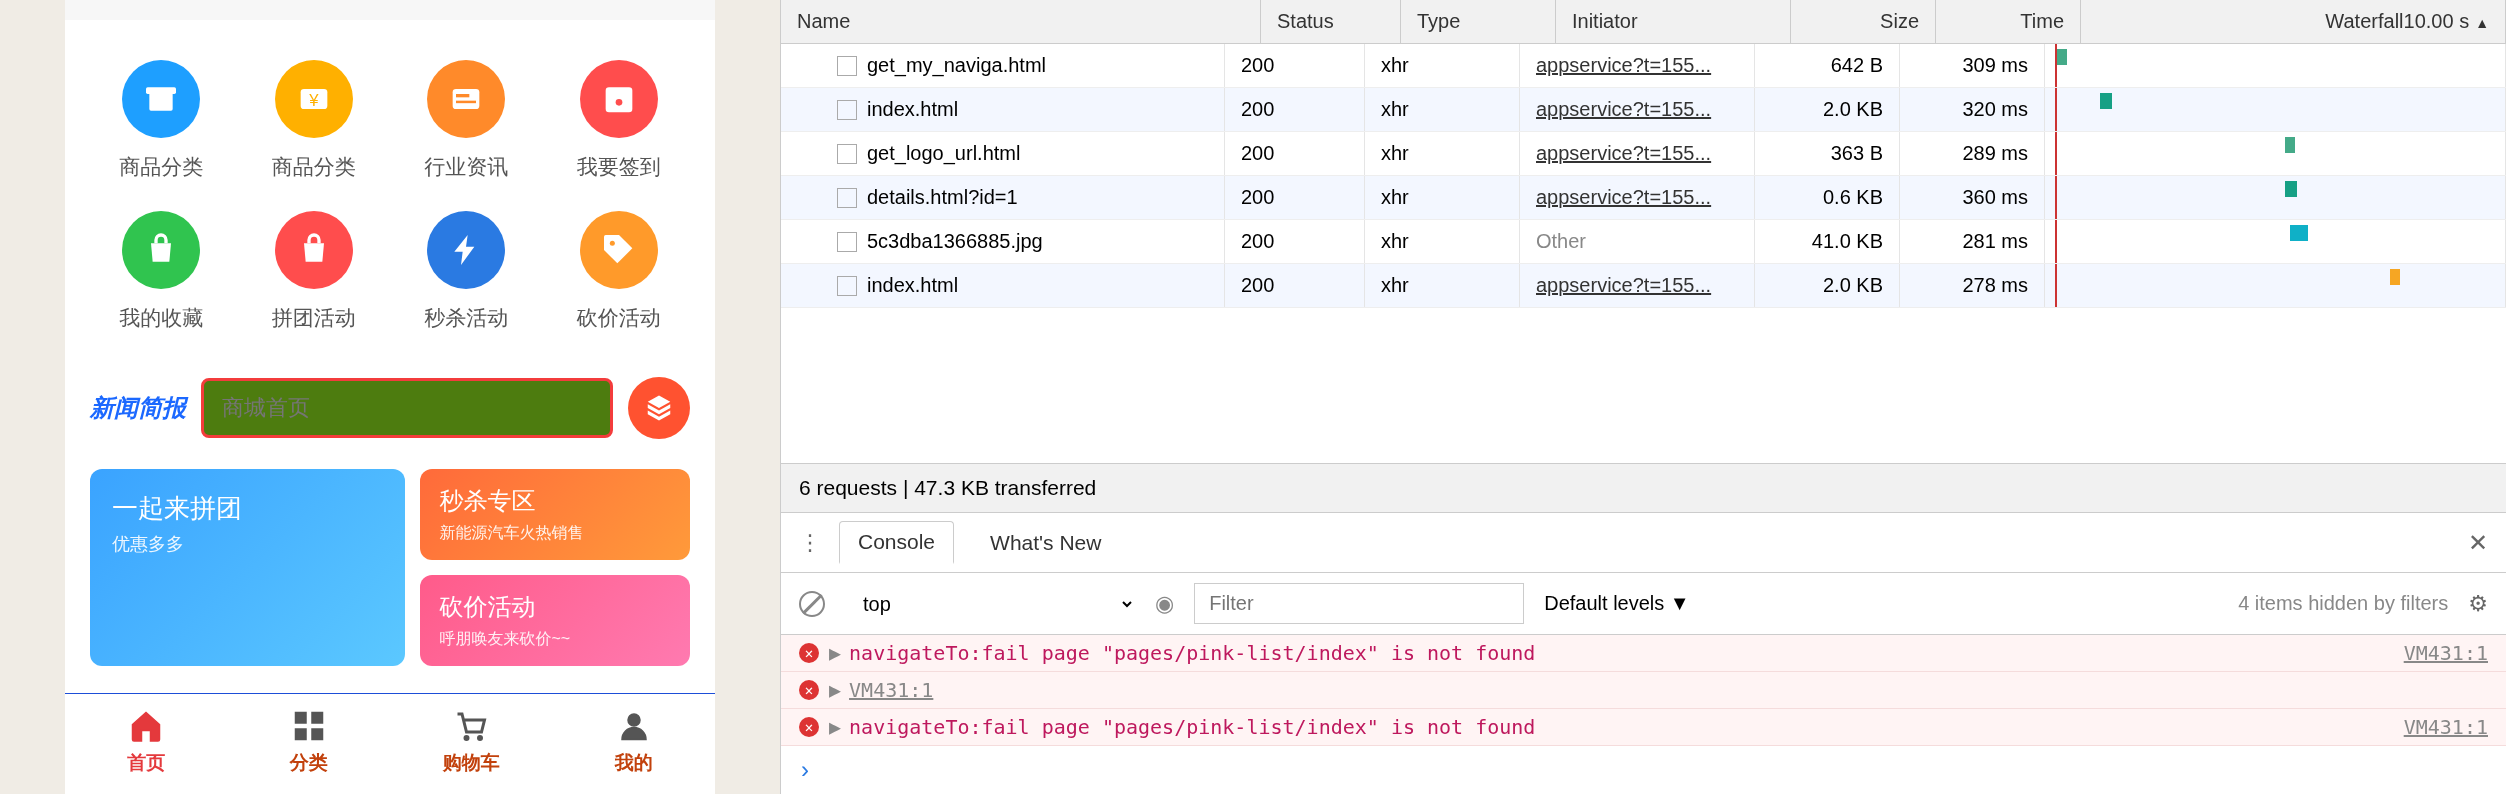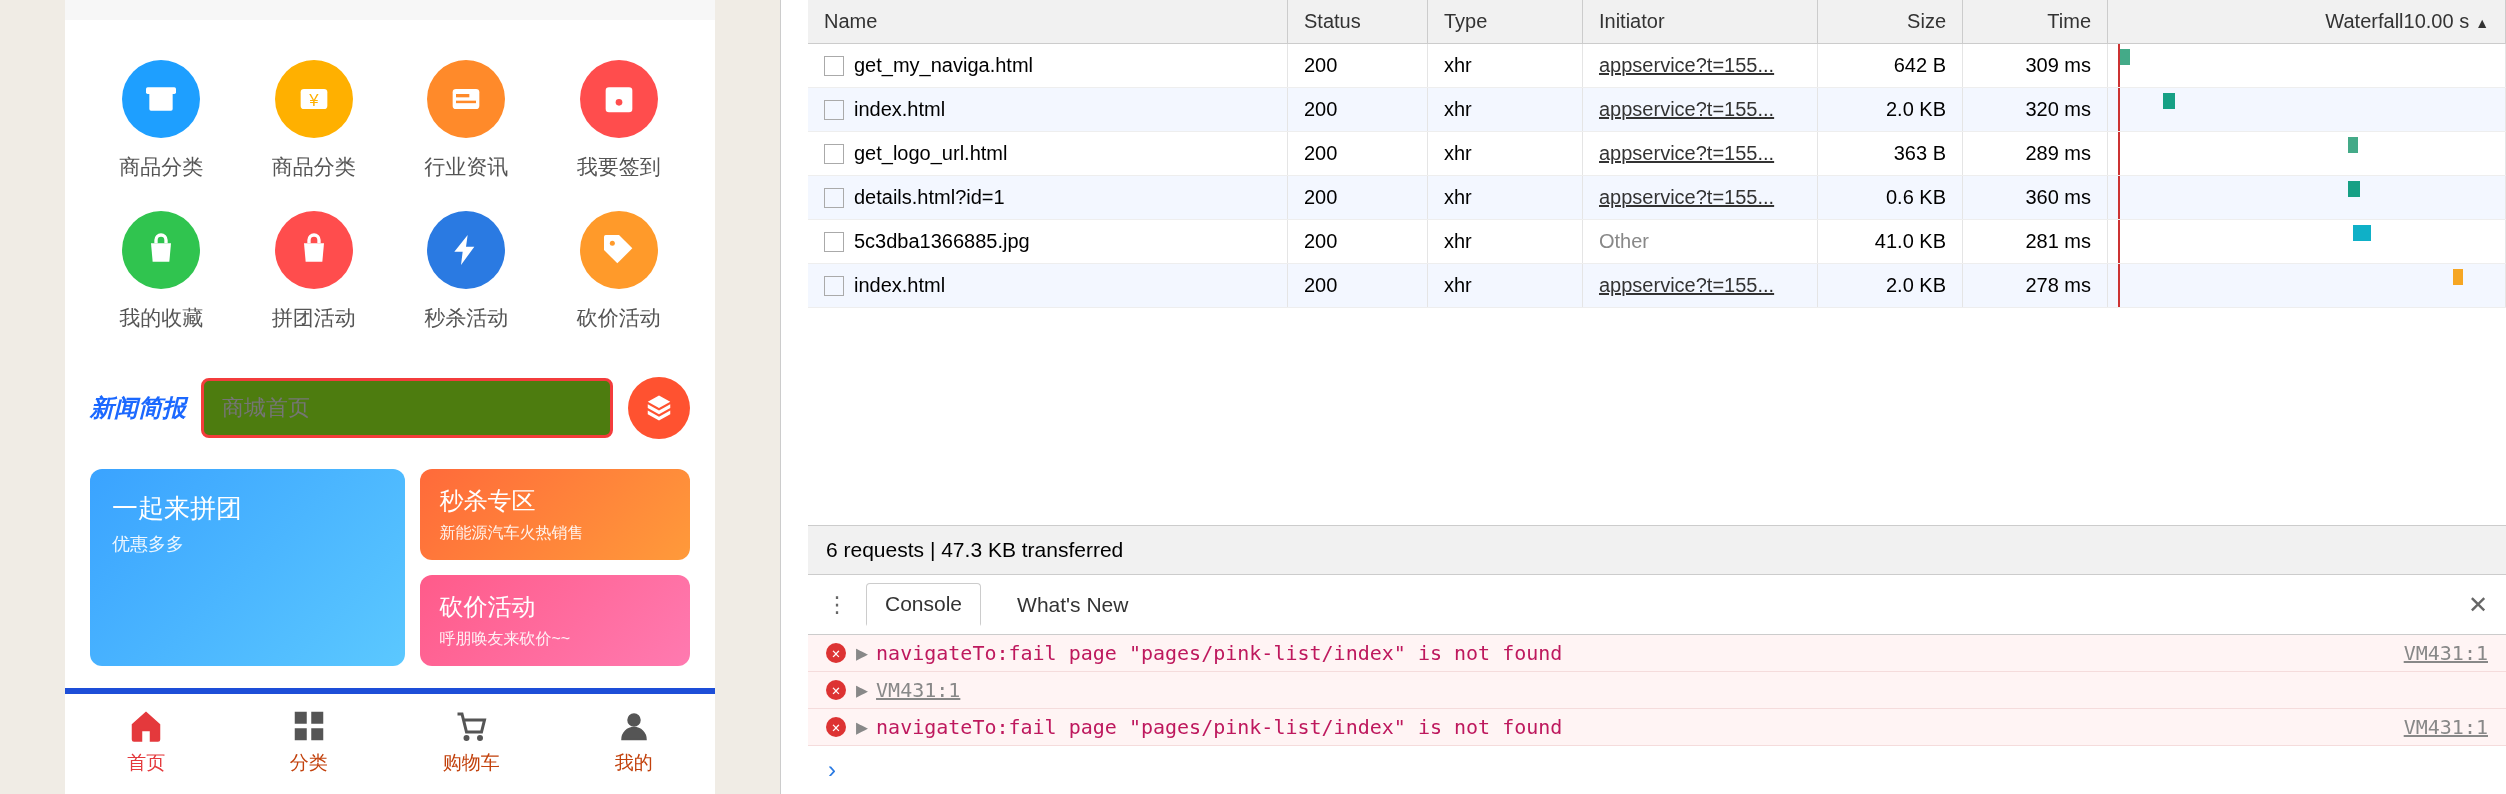--- a/index.html
+++ b/index.html
@@ -14,34 +14,34 @@
 .news-bar { display: flex; align-items: center; padding: 15px 25px; gap: 15px; }
 .news-logo { font-size: 24px; font-weight: bold; color: #1b68ff; font-style: italic; }
 .news-input { flex: 1; border: 3px solid #f33c3c; border-radius: 8px; padding: 14px 18px; font-size: 22px; background: #4d7c0f; }
 .news-fab { width: 62px; height: 62px; border-radius: 50%; background: #ff5230; display: flex; align-items: center; justify-content: center; }
 .cards { display: flex; gap: 15px; padding: 15px 25px 0; }
 .card-large { flex: 1; border-radius: 12px; padding: 22px; color: #fff; position: relative; overflow: hidden; min-height: 170px; }
 .cards-right { flex: 1; display: flex; flex-direction: column; gap: 15px; }
 .card-small { border-radius: 12px; padding: 16px 20px; color: #fff; position: relative; overflow: hidden; min-height: 75px; }
 .card-title { font-size: 26px; font-weight: 500; }
 .card-sub { font-size: 18px; opacity: 0.9; margin-top: 6px; }
-.tabbar { display: flex; border-top: 6px solid #1d4ed8; margin-top: auto; }
+.tabbar { display: flex; border-top: 1px solid #1d4ed8; margin-top: auto; font-weight: bold; }
 .tab { flex: 1; display: flex; flex-direction: column; align-items: center; padding: 14px 0 18px; gap: 6px; cursor: pointer; color: #c2410c; }
 .tab.active { color: #e4393c; }
 .tab-label { font-size: 19px; }
 
-.devtools { flex: 1; background: #fff; border-left: 1px solid #ccc; display: flex; flex-direction: column; padding-left: 27px; }
+.devtools { flex: 1; background: #fff; border-left: 1px solid #ccc; display: flex; flex-direction: column; }
 .net-table { flex: 1; overflow: auto; border-bottom: 1px solid #ccc; }
 .net-header { display: flex; background: #f1f1f1; border-bottom: 1px solid #ccc; font-size: 20px; color: #333; }
 .nh { padding: 10px 16px; border-right: 1px solid #ccc; }
 .nh-name { width: 480px; } .nh-status { width: 140px; } .nh-type { width: 155px; } .nh-init { width: 235px; } .nh-size { width: 145px; text-align: right; } .nh-time { width: 145px; text-align: right; } .nh-water { flex: 1; display: flex; justify-content: flex-end; align-items: center; }
 .net-row { display: flex; font-size: 20px; border-bottom: 1px solid #eee; }
 .net-row.alt { background: #f3f7ff; }
 .nc { padding: 10px 16px; border-right: 1px solid #e5e5e5; overflow: hidden; text-overflow: ellipsis; white-space: nowrap; }
-.nc-name { width: 480px; display: flex; align-items: center; gap: 10px; }
+.nc-name { width: 404px; display: flex; align-items: center; gap: 10px; margin-left: 40px; }
 .nc-status { width: 140px; } .nc-type { width: 155px; } .nc-init { width: 235px; text-decoration: underline; color: #333; } .nc-init.other { text-decoration: none; color: #888; }
 .nc-size { width: 145px; text-align: right; } .nc-time { width: 145px; text-align: right; }
 .nc-water { flex: 1; position: relative; }
 .wbar { position: absolute; height: 16px; top: 5px; background: #34a853; }
 .wline { position: absolute; top: 0; bottom: 0; width: 2px; background: #c33; left: 10px; }
 .checkbox-box { width: 20px; height: 20px; border: 1.5px solid #aaa; display: inline-block; flex-shrink: 0; }
 .net-summary { padding: 12px 18px; font-size: 21px; background: #f1f1f1; border-bottom: 1px solid #ccc; }
 .console-tabs { display: flex; align-items: center; gap: 18px; padding: 8px 18px; border-bottom: 1px solid #ccc; }
 .ct-dots { font-size: 22px; color: #666; cursor: pointer; }
 .ct-tab { padding: 8px 18px; font-size: 21px; color: #333; cursor: pointer; }
@@ -313,20 +313,29 @@
       </div>
   </div>
   <div class="net-summary">6 requests | 47.3 KB transferred</div>
 
   <div class="console-tabs">
     <span class="ct-dots">⋮</span>
     <span class="ct-tab active">Console</span>
     <span class="ct-tab">What's New</span>
     <span class="ct-close">✕</span>
   </div>
+  <div class="console-toolbar">
+    <span class="ct-nope"></span>
+    <select class="ct-select"><option>top</option></select>
+    <span style="font-size:22px;color:#888">◉</span>
+    <input class="ct-filter-input" placeholder="Filter" style="">
+    <span class="ct-levels">Default levels ▼</span>
+    <span class="ct-hidden">4 items hidden by filters</span>
+    <span class="ct-gear">⚙</span>
+  </div>
   <div class="console-lines" id="console-lines">
       <div class="cl-line">
         <span class="cl-x">✕</span>
         <span class="cl-tri">▶</span>
         <span class="cl-msg">navigateTo:fail page "pages/pink-list/index" is not found</span>
         <span class="cl-src">VM431:1</span>
       </div>
       <div class="cl-line">
         <span class="cl-x">✕</span>
         <span class="cl-tri">▶</span>

